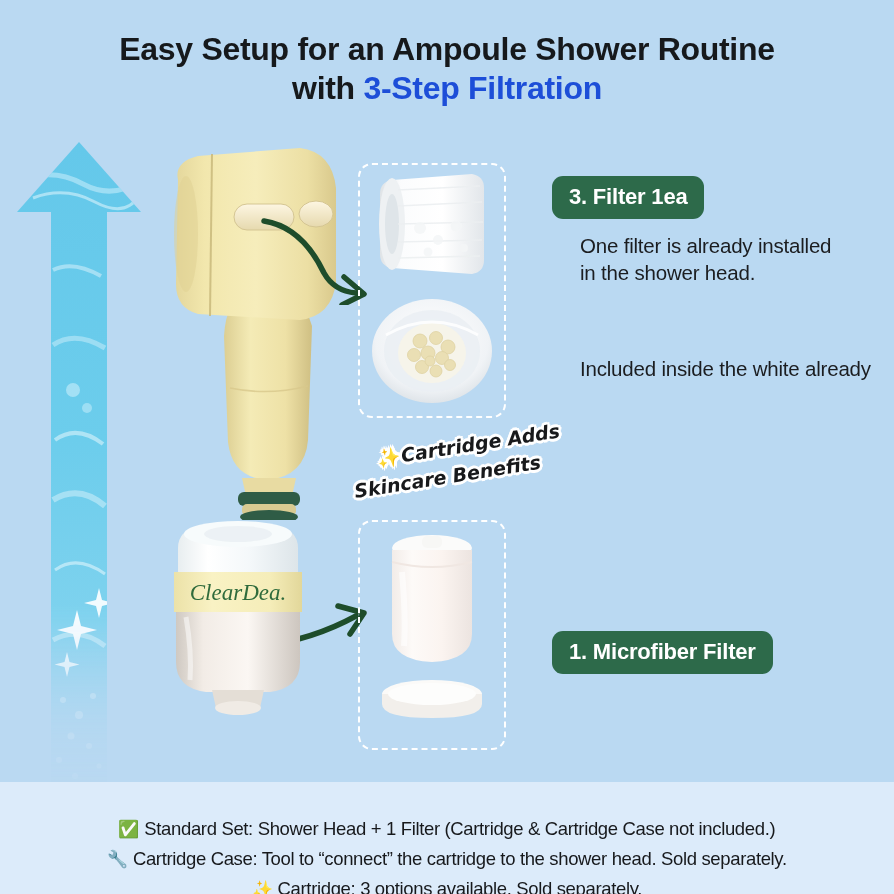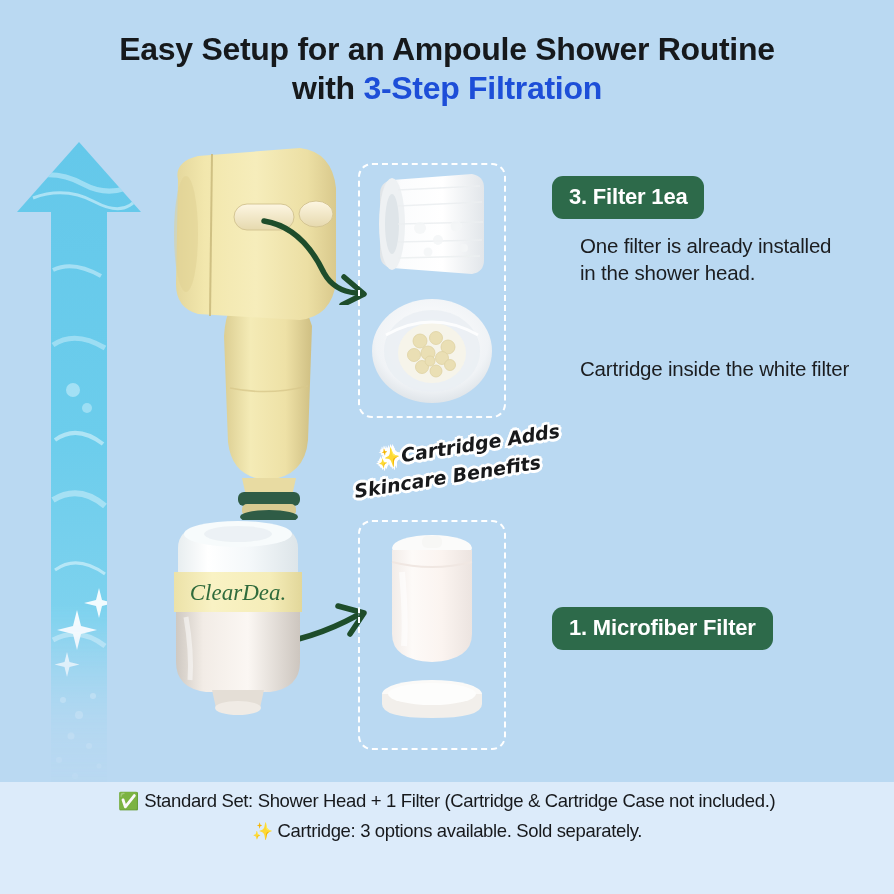--- a/index.html
+++ b/index.html
@@ -120,21 +120,21 @@
       3px 0 0 #fff, -3px 0 0 #fff, 0 3px 0 #fff, 0 -3px 0 #fff;
   }
   .sticker-line.l1 { margin-left: 24px; }
   .sticker-line.l2 { margin-left: -4px; }
   .sparkle-inline { font-style: normal; }
 
   
   .step { position: absolute; left: 552px; width: 340px; }
   #step-3 { top: 176px; }
   #step-2 { top: 342px; }
-  #step-1 { top: 607px; }
+  #step-1 { top: 631px; }
 
   .badge {
     display: inline-block;
     background: #2d6a4a;
     color: #ffffff;
     font-size: 22px;
     font-weight: bold;
     border-radius: 11px;
     padding: 8px 17px 9px 17px;
     letter-spacing: -0.2px;
@@ -152,21 +152,21 @@
 
   
   .footer {
     position: absolute;
     left: 0;
     bottom: 0;
     width: 894px;
     height: 112px;
     background: #dcebfa;
     text-align: center;
-    padding-top: 4px;
+    padding-top: 32px;
     box-sizing: border-box;
   }
   .footer-line {
     font-size: 18.5px;
     color: #17191c;
     line-height: 1.62;
     letter-spacing: -0.35px;
     white-space: nowrap;
   }
   .f-emoji { font-family: "DejaVu Sans", sans-serif; font-size: 17px; }
@@ -425,32 +425,36 @@
   <div class="step" id="step-3">
     <div class="badge">3. Filter 1ea</div>
     <div class="step-desc">
       <div>One filter is already installed</div>
       <div>in the shower head.</div>
     </div>
   </div>
 
   <div class="step" id="step-2">
     <div class="step-desc">
-      <div>Cartridge inside the white filter</div>
+      <div>Included inside the white already</div>
     </div>
   </div>
 
   <div class="step" id="step-1">
     <div class="badge">1. Microfiber Filter</div>
   </div>
 
   <div class="footer">
     <div class="footer-line">
       <span class="f-emoji">✅</span>
       <span>Standard Set: Shower Head + 1 Filter (Cartridge &amp; Cartridge Case not included.)</span>
     </div>
     <div class="footer-line">
+      <span class="f-emoji">🔧</span>
+      <span>Cartridge Case: Tool to “connect” the cartridge to the shower head. Sold separately.</span>
+    </div>
+    <div class="footer-line">
       <span class="f-emoji">✨</span>
       <span>Cartridge: 3 options available. Sold separately.</span>
     </div>
   </div>
 
 </div>
 
 </body></html>

